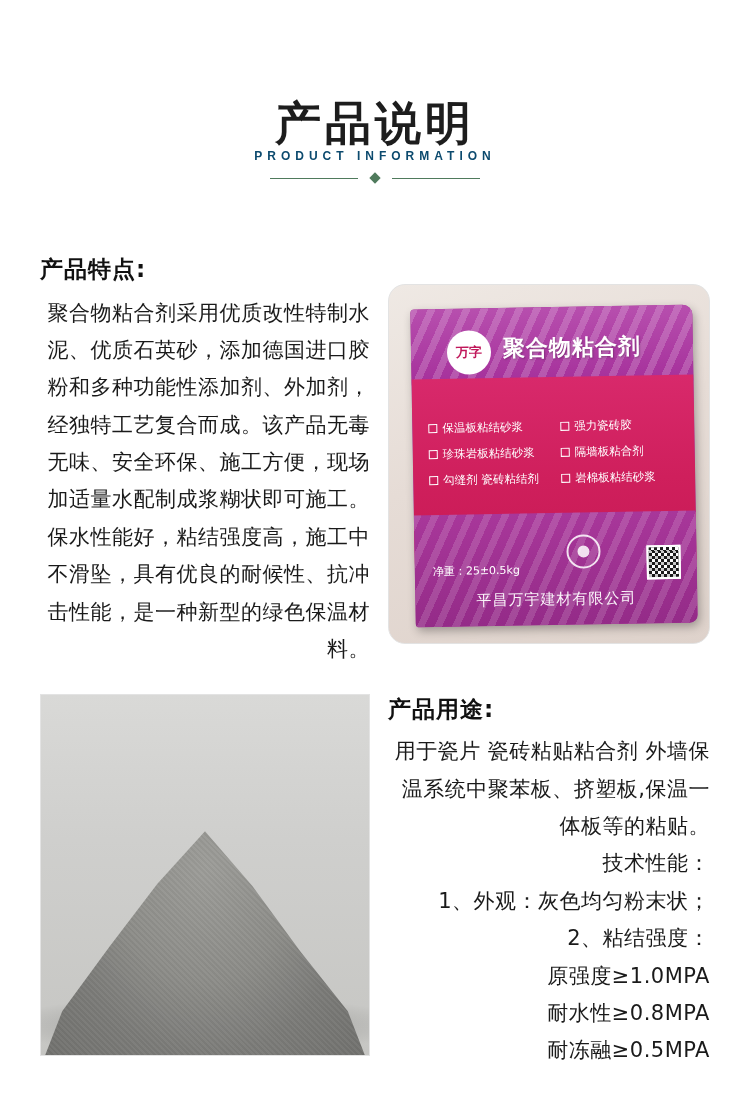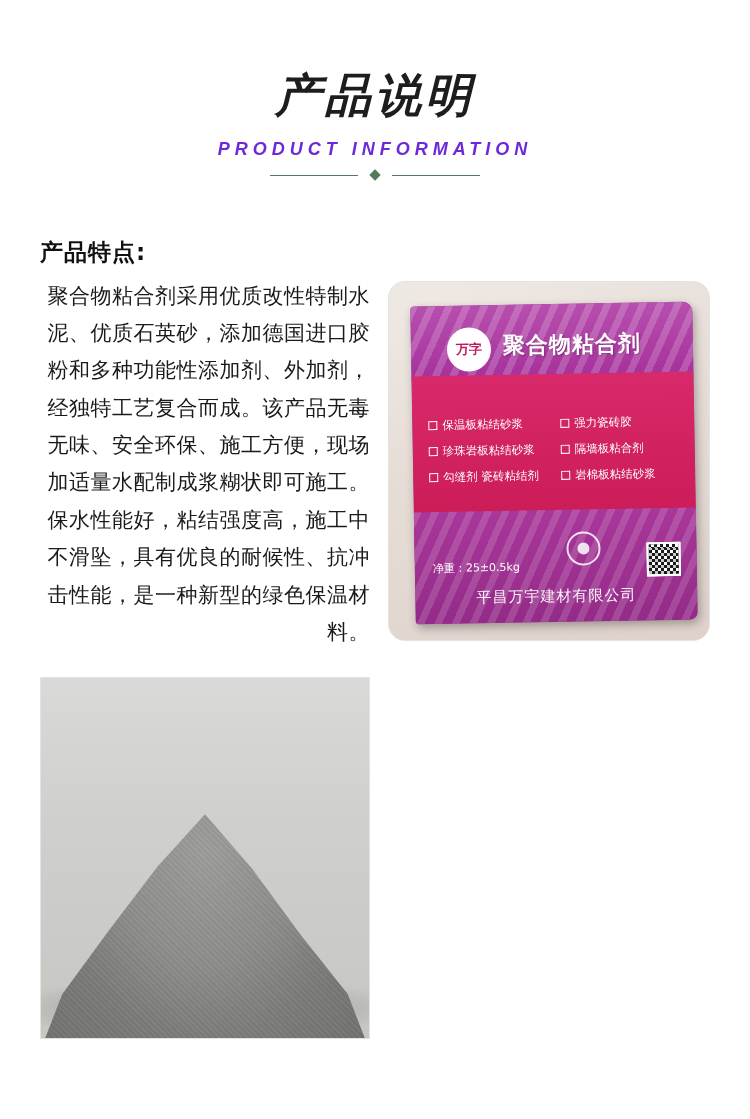--- a/index.html
+++ b/index.html
@@ -12,38 +12,36 @@
     width: 750px;
     height: 1119px;
     position: relative;
     font-family: "Liberation Sans", sans-serif;
     color: #1a1a1a;
     overflow: hidden;
   }
 
   
   .header {
-    padding-top: 70px;
+    padding-top: 98px;
     text-align: center;
-    font-style: italic;
   }
   .header-title {
     font-family: "DejaVu Sans", sans-serif;
     font-size: 46px;
     font-weight: 700;
     letter-spacing: 4px;
     color: #1d1d1d;
     line-height: 1.1;
   }
   .header-sub {
-    margin-top: 18px;
     font-family: "Liberation Sans", sans-serif;
-    font-size: 18px;
+    font-size: 12px;
     letter-spacing: 5px;
-    color: #6d28d9;
+    color: #0c4a6e;
     font-weight: 600;
   }
   .header-rule {
     margin: 14px auto 0;
     width: 210px;
     height: 3px;
     position: relative;
   }
   .header-rule .line {
     position: absolute;
@@ -93,20 +91,21 @@
 
   
   .row-top {
     display: flex;
     align-items: flex-start;
     gap: 18px;
   }
   .col-text-left {
     width: 330px;
     flex: 0 0 330px;
+    margin-top: 14px;
   }
   .col-img-right {
     flex: 1;
     padding-top: 44px;
   }
 
   
   .row-bottom {
     display: flex;
     align-items: flex-start;
@@ -379,15 +378,25 @@
   <div class="row-bottom">
     <div class="col-img-left">
       <div class="photo powder-photo">
         <div class="powder-shadow"></div>
         <div class="powder-pile">
           <div class="powder-grain"></div>
         </div>
       </div>
     </div>
 
+    <div class="col-text-right">
+      <div class="section-heading">产品用途:</div>
+      <div class="body-text">用于瓷片 瓷砖粘贴粘合剂 外墙保温系统中聚苯板、挤塑板,保温一体板等的粘贴。
+技术性能：
+1、外观：灰色均匀粉末状；
+2、粘结强度：
+原强度≥1.0MPA
+耐水性≥0.8MPA
+耐冻融≥0.5MPA</div>
+    </div>
   </div>
 
 </div>
 
 </body></html>

